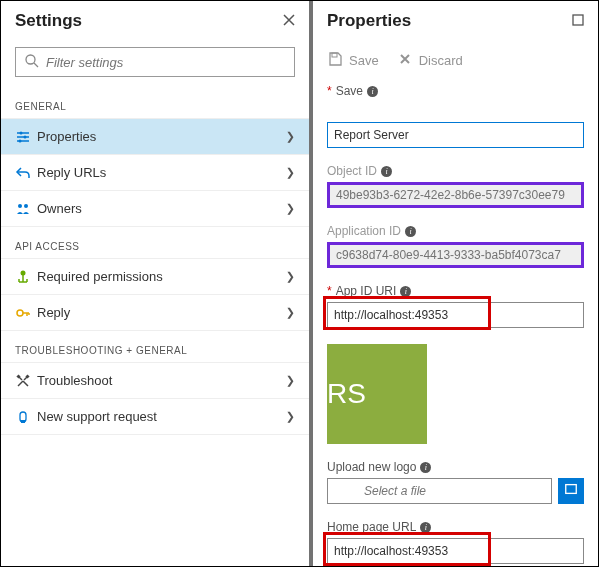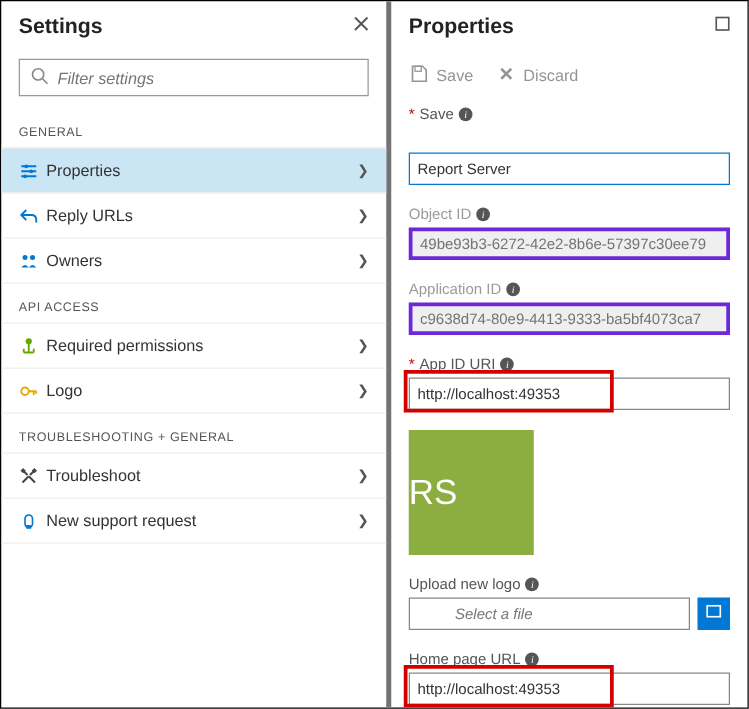--- a/index.html
+++ b/index.html
@@ -251,21 +251,21 @@
     </div>
     <div class="nav-item">
       <span class="ni-icon">
         <svg class="icon" viewBox="0 0 16 16">
             <circle cx="5" cy="8" r="3" stroke="#e6a800" stroke-width="1.5" fill="none"></circle>
             <line x1="8" y1="8" x2="14" y2="8" stroke="#e6a800" stroke-width="1.5"></line>
             <line x1="12" y1="8" x2="12" y2="11" stroke="#e6a800" stroke-width="1.5"></line>
             <line x1="14" y1="8" x2="14" y2="10" stroke="#e6a800" stroke-width="1.5"></line>
           </svg>
       </span>
-      <span class="ni-label">Logo</span>
+      <span class="ni-label">Reply</span>
       <span class="chev">❯</span>
     </div>
     <hr class="sep">
 
     <div class="section-label">TROUBLESHOOTING + GENERAL</div>
     <div class="nav-item">
       <span class="ni-icon">
         <svg class="icon" viewBox="0 0 16 16">
             <path d="M3 13 L8 8" stroke="#444" stroke-width="1.5"></path>
             <path d="M13 13 L8 8" stroke="#444" stroke-width="1.5"></path>

